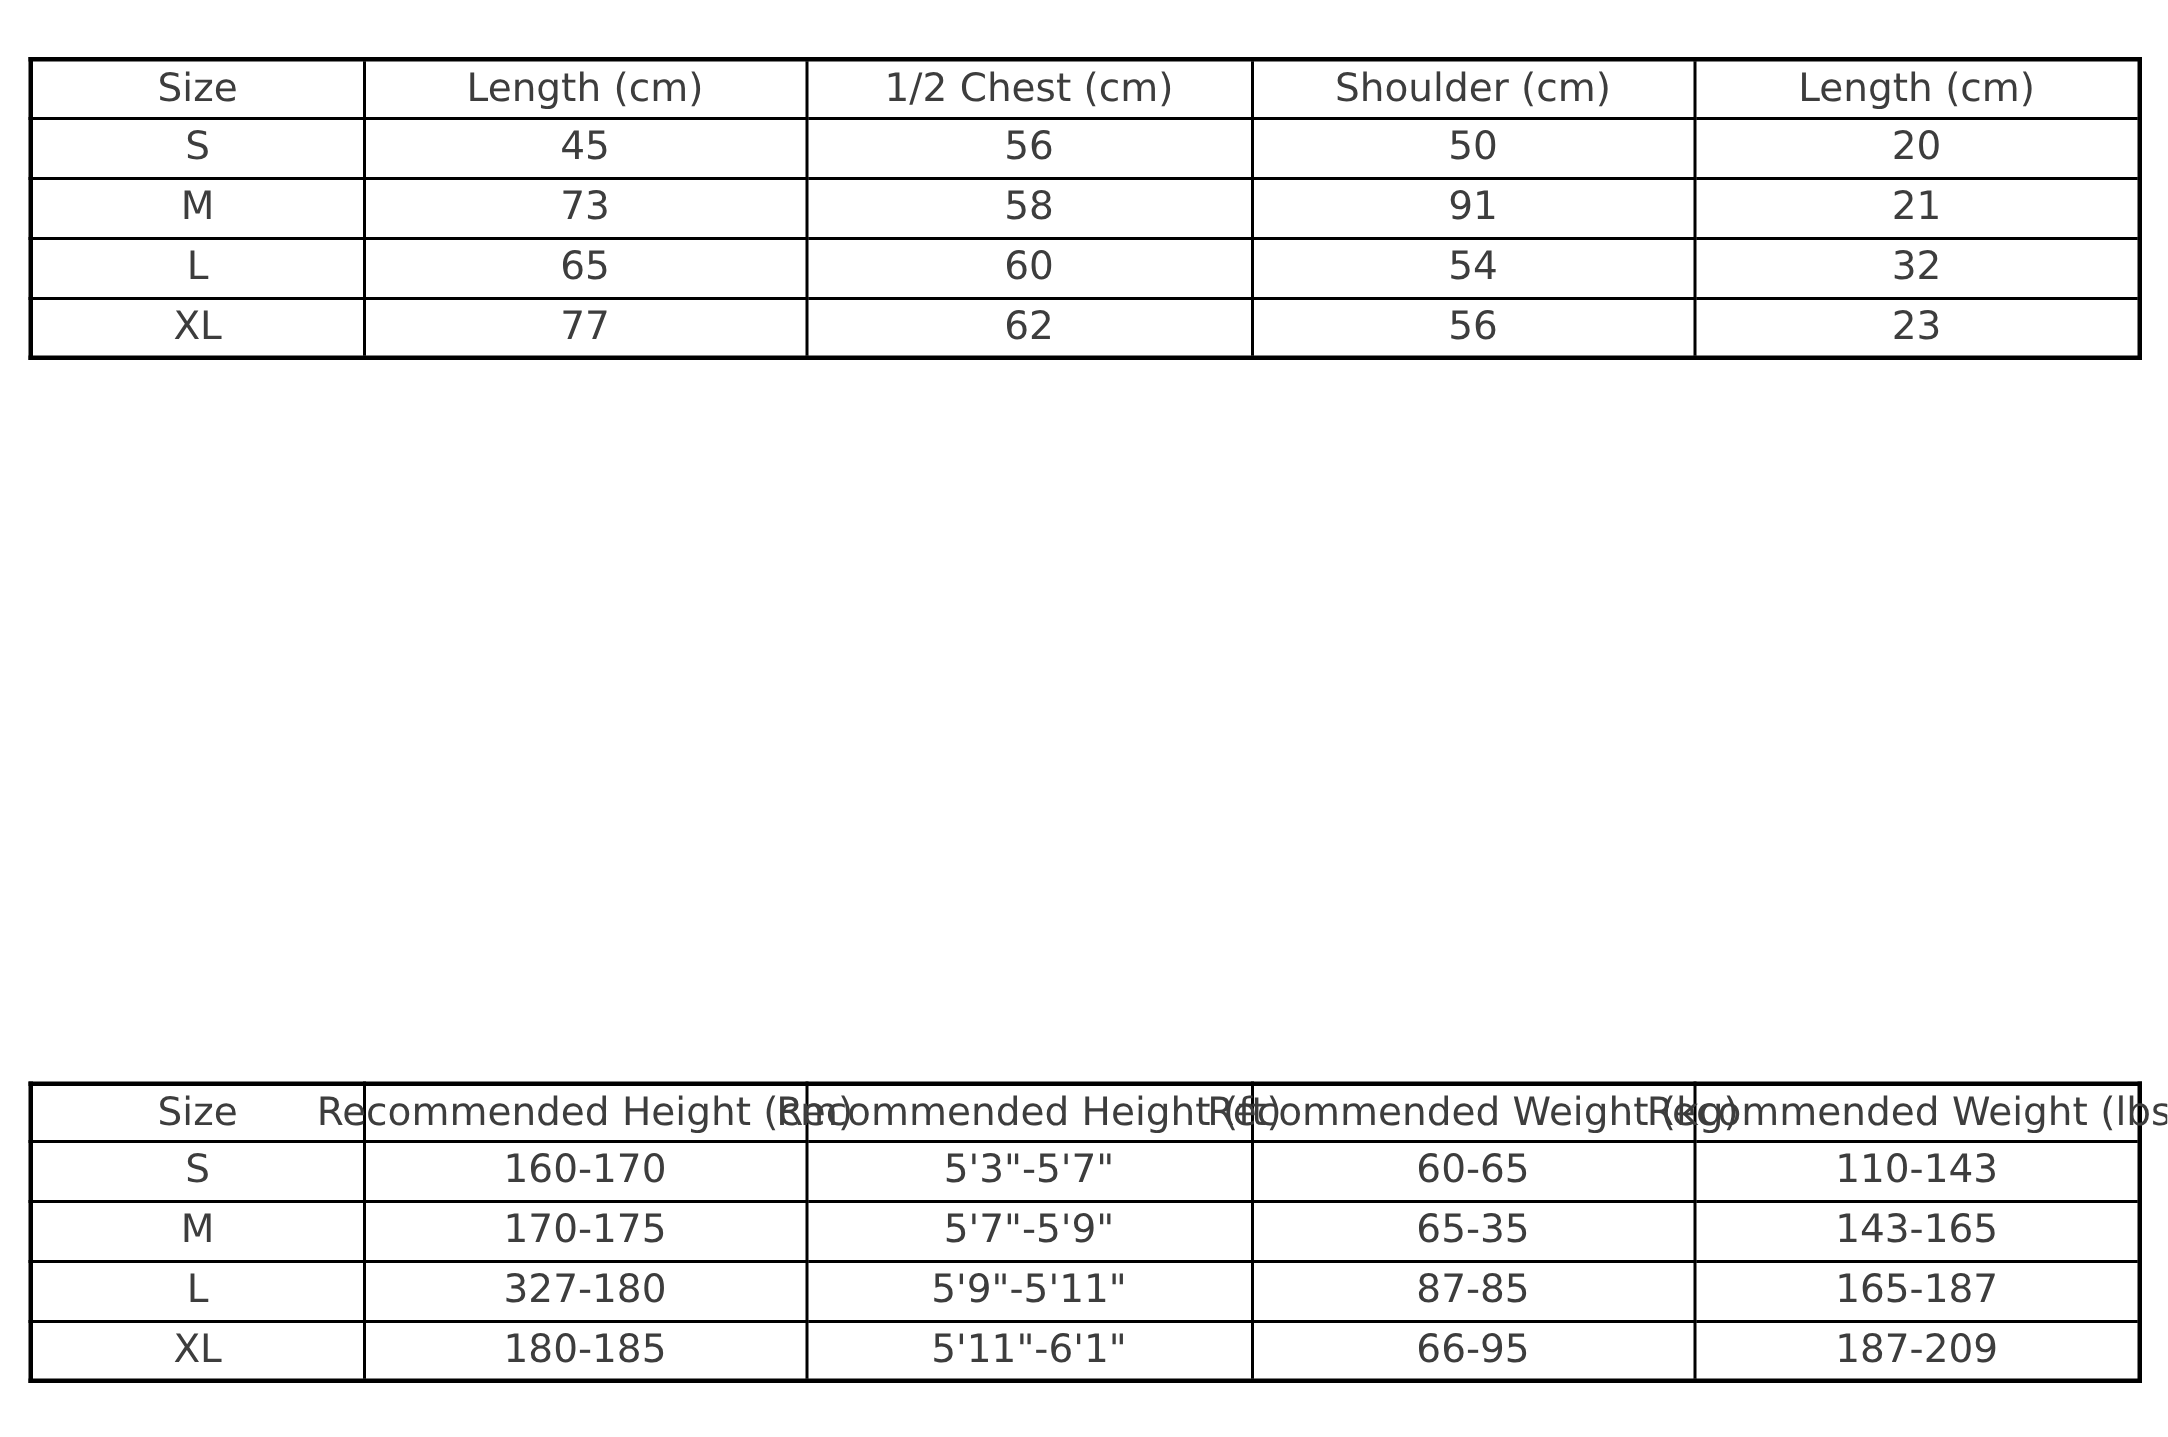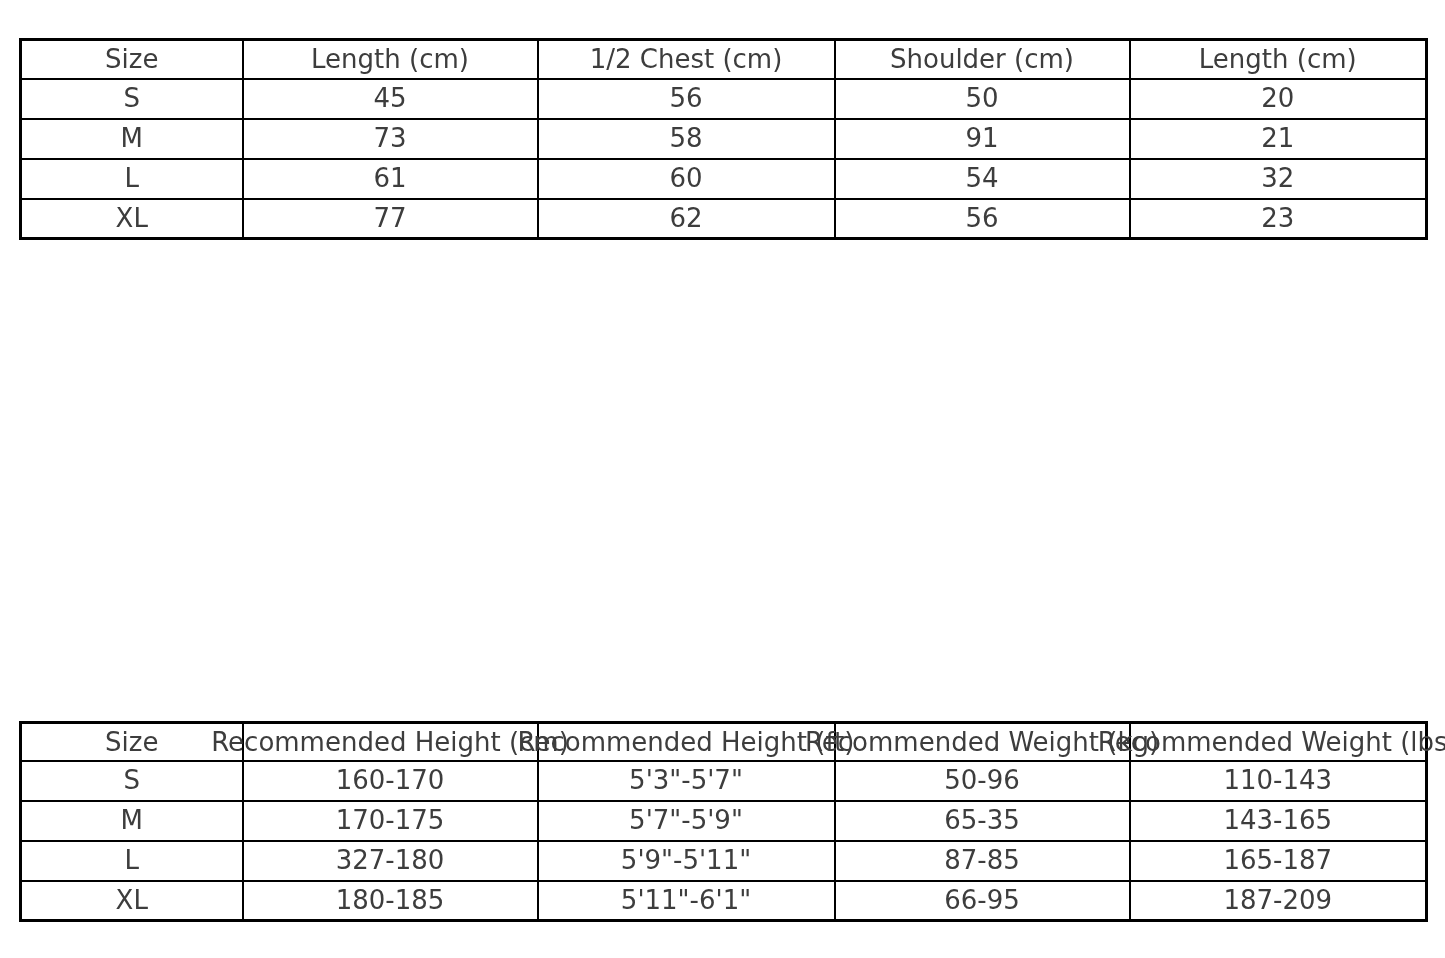--- a/index.html
+++ b/index.html
@@ -86,21 +86,21 @@
         </tr>
         <tr>
           <td>M</td>
           <td>73</td>
           <td>58</td>
           <td>91</td>
           <td>21</td>
         </tr>
         <tr>
           <td>L</td>
-          <td>61</td>
+          <td>65</td>
           <td>60</td>
           <td>54</td>
           <td>32</td>
         </tr>
         <tr>
           <td>XL</td>
           <td>77</td>
           <td>62</td>
           <td>56</td>
           <td>23</td>
@@ -133,21 +133,21 @@
           <th>
             <span class="hdr">Recommended Weight (lbs)</span>
           </th>
         </tr>
     </thead>
     <tbody>
         <tr>
           <td>S</td>
           <td>160-170</td>
           <td>5'3"-5'7"</td>
-          <td>50-96</td>
+          <td>60-65</td>
           <td>110-143</td>
         </tr>
         <tr>
           <td>M</td>
           <td>170-175</td>
           <td>5'7"-5'9"</td>
           <td>65-35</td>
           <td>143-165</td>
         </tr>
         <tr>

